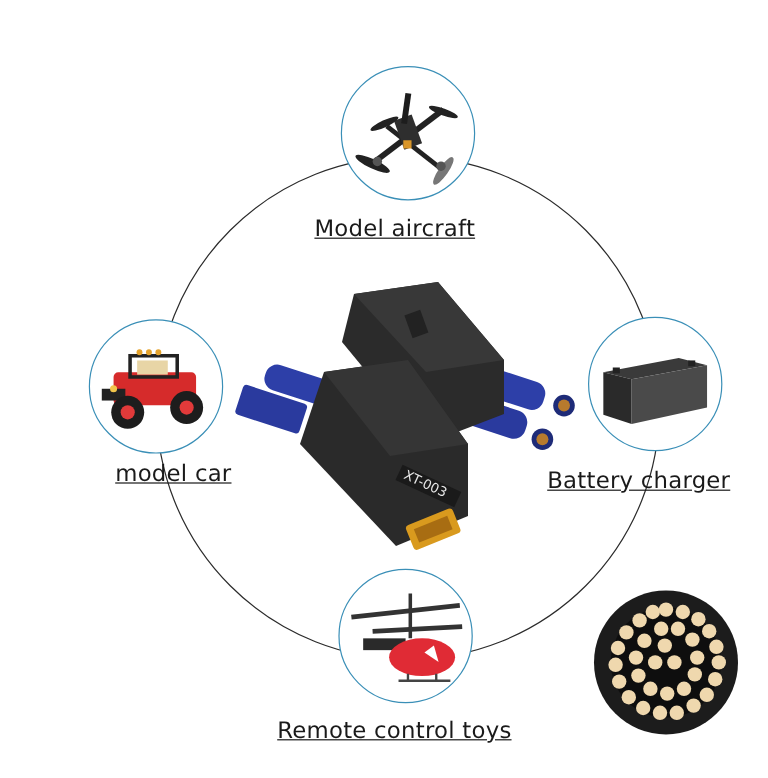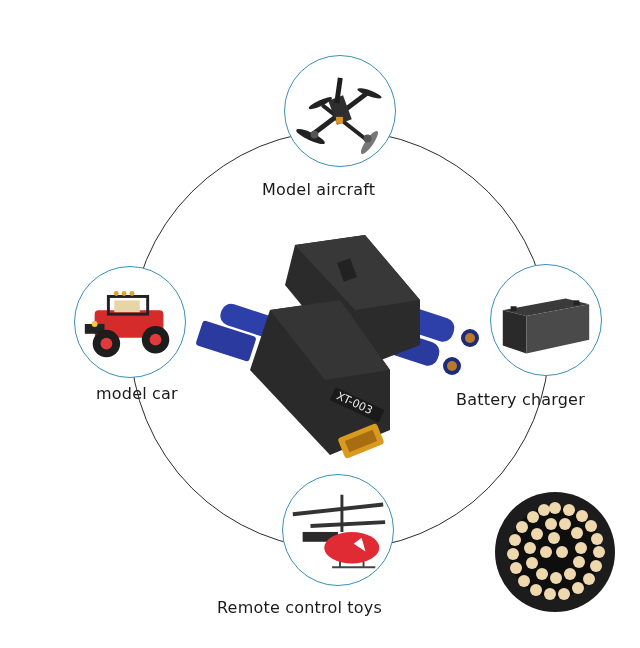--- a/index.html
+++ b/index.html
@@ -1,20 +1,20 @@
 <!DOCTYPE html>
 <html><head>
 <meta charset="utf-8">
 <style>
   html, body { margin:0; padding:0; background:#ffffff; }
   body { width:640px; height:648px; position:relative; overflow:hidden; font-family:"DejaVu Sans", sans-serif; }
   .ring { position:absolute; left:130px; top:130px; width:420px; height:420px; border-radius:50%; border:1px solid #2b2b2b; box-sizing:border-box; }
   .node { position:absolute; width:112px; height:112px; border-radius:50%; border:1.5px solid #3a8fb7; background:#fff; box-sizing:border-box; overflow:hidden; }
   .node svg { width:100%; height:100%; display:block; }
-  .label { position:absolute; color:#1a1a1a; font-size:16px; white-space:nowrap; letter-spacing:0.2px; }
+  .label { position:absolute; color:#1a1a1a; font-size:19px; white-space:nowrap; letter-spacing:0.2px;text-decoration:underline; }
   .product { position:absolute; left:190px; top:230px; width:290px; height:230px; }
   .cable { position:absolute; left:490px; top:490px; width:130px; height:130px; }
 </style>
 </head>
 <body>
 
 <div class="ring"></div>
 
 <div class="node" style="left:284px; top:55px;">
   <svg viewBox="0 0 112 112">
@@ -68,21 +68,21 @@
     <line x1="28" y1="52" x2="104" y2="48" stroke="#333" stroke-width="4"></line>
     <line x1="60" y1="20" x2="60" y2="58" stroke="#333" stroke-width="3"></line>
     <rect x="20" y="58" width="36" height="10" fill="#2a2a2a"></rect>
     <ellipse cx="70" cy="74" rx="28" ry="16" fill="#e02b35"></ellipse>
     <path d="M72 70 l8 -6 l4 14 z" fill="#fff"></path>
     <line x1="50" y1="94" x2="94" y2="94" stroke="#444" stroke-width="2"></line>
     <line x1="58" y1="88" x2="58" y2="94" stroke="#444" stroke-width="2"></line>
     <line x1="82" y1="88" x2="82" y2="94" stroke="#444" stroke-width="2"></line>
   </svg>
 </div>
-<div class="label" style="left:217px; top:598px;">Remote control toys</div>
+<div class="label" style="left:231px; top:598px;">Remote control toys</div>
 
 <div class="product">
   <svg viewBox="0 0 290 230" width="290" height="230">
 
     <g>
       <rect x="195" y="80" width="70" height="24" rx="10" fill="#2d3fa8" transform="rotate(18 230 92)"></rect>
       <rect x="180" y="104" width="70" height="24" rx="10" fill="#2a3a9e" transform="rotate(18 215 116)"></rect>
       <circle cx="280" cy="108" r="9" fill="#1e2b78"></circle>
       <circle cx="280" cy="108" r="5" fill="#b77a2d"></circle>
       <circle cx="262" cy="136" r="9" fill="#1e2b78"></circle>

